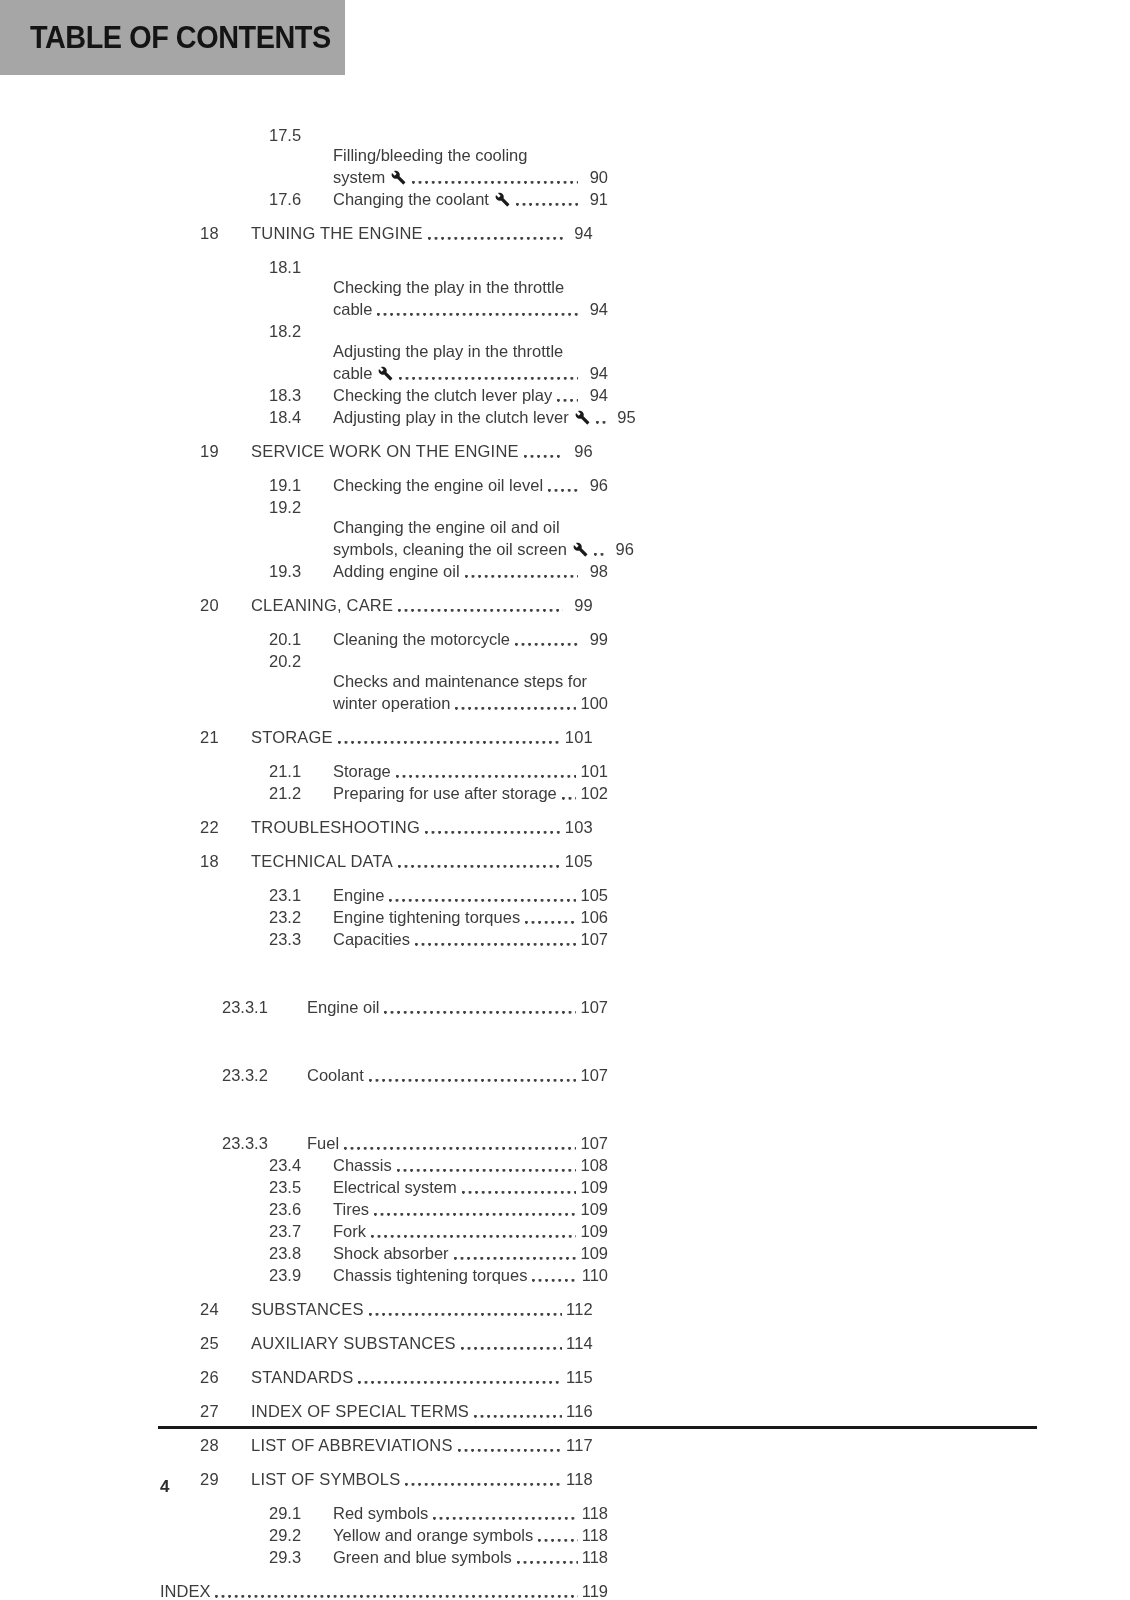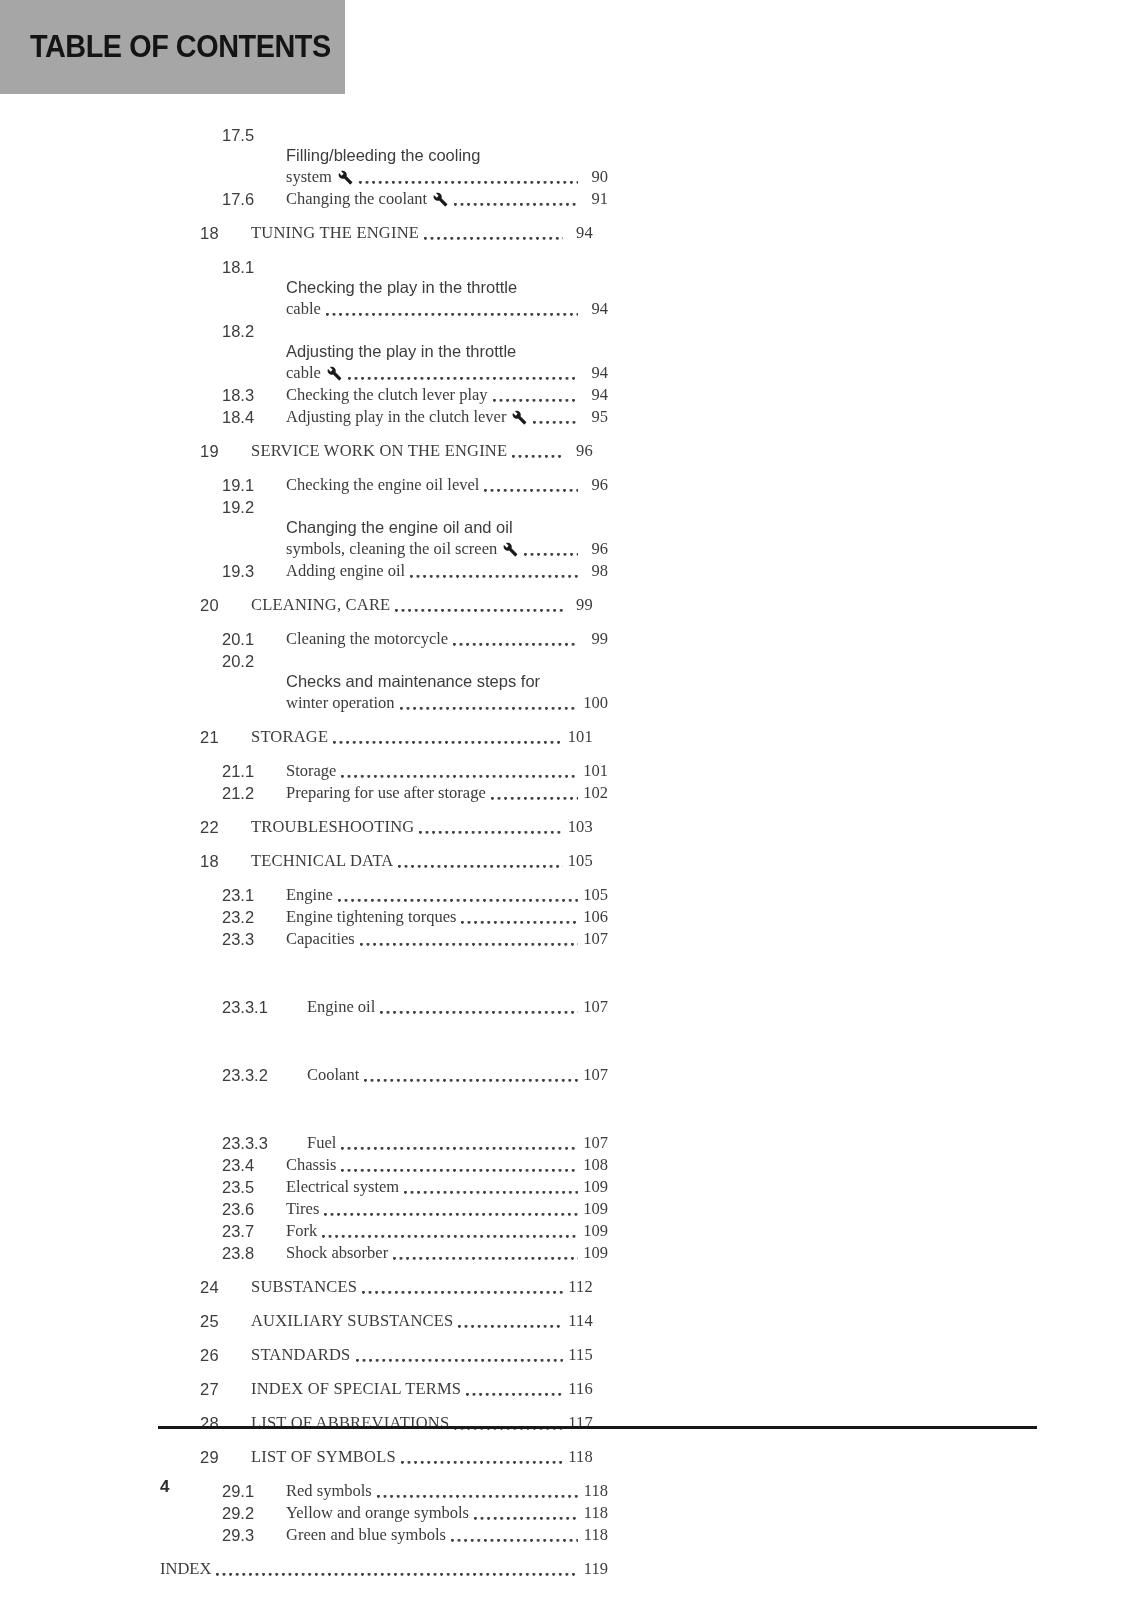--- a/index.html
+++ b/index.html
@@ -1,44 +1,44 @@
 <!DOCTYPE html>
 <html><head>
 <meta charset="utf-8">
 <style>
   html,body{margin:0;padding:0;background:#ffffff;}
   .page{
     position:relative;width:1130px;height:1600px;background:#ffffff;
     font-family:"Liberation Sans",sans-serif;color:#3c3c3c;overflow:hidden;
   }
   .header-box{
-    position:absolute;left:0;top:0;width:345px;height:94px;background:#a6a6a6;
+    position:absolute;left:0;top:0;width:345px;height:75px;background:#a6a6a6;
     display:flex;align-items:center;
   }
   .header-title{
     margin-left:30px;font-size:31px;font-weight:bold;color:#141414;
     letter-spacing:-0.5px;white-space:nowrap;
     transform:scaleX(0.93);transform-origin:left center;
   }
   .toc{
     position:absolute;left:160px;top:124px;width:448px;
     font-size:16.5px;line-height:22px;
   }
   .row{display:flex;}
   .row .num{flex:0 0 auto;}
   .chapter{margin:12px 15px;padding-left:25px;letter-spacing:0.2px;gap:14px;}
   .chapter .num{width:37px;}
   .sub{padding-left:62px;}
-  .sub .num{width:64px;}
+  .sub .num{width:64px;margin-left:47px;}
   .subsub{padding-left:62px;margin-top:46px;}
   .subsub .num{width:85px;}
   .root{margin-top:12px;}
   .body{flex:1 1 auto;min-width:0;}
   .wrap-line{white-space:nowrap;margin-top:20px;}
-  .line-end{display:flex;align-items:flex-end;font-family:Liberation Serif, serif;}
+  .line-end{display:flex;align-items:flex-end;}
   .title-text{flex:0 0 auto;white-space:pre;}
   .leader{
     flex:1 1 auto;min-width:10px;height:3px;margin:0 4px 4px 5px;
     background-image:radial-gradient(circle at 1.4px 1.4px,#3f3f3f 1.25px,transparent 1.55px);
     background-size:6.6px 3px;background-repeat:repeat-x;background-position:left bottom;
   }
   .page-num{flex:0 0 auto;min-width:26px;text-align:right;}
   .wrench{
     flex:0 0 auto;width:15px;height:15px;fill:#1a1a1a;
     align-self:flex-end;margin:0 1px 3px 6px;
@@ -370,20 +370,30 @@
       <div class="row sub">
         <span class="num">23.8</span>
         <div class="body">
           <div class="line-end">
             <span class="title-text">Shock absorber</span>
             <span class="leader"></span>
             <span class="page-num">109</span>
           </div>
         </div>
       </div>
+      <div class="row sub">
+        <span class="num">23.9</span>
+        <div class="body">
+          <div class="line-end">
+            <span class="title-text">Chassis tightening torques</span>
+            <span class="leader"></span>
+            <span class="page-num">110</span>
+          </div>
+        </div>
+      </div>
       <div class="row chapter">
         <span class="num">24</span>
         <div class="body">
           <div class="line-end">
             <span class="title-text">SUBSTANCES</span>
             <span class="leader"></span>
             <span class="page-num">112</span>
           </div>
         </div>
       </div>

